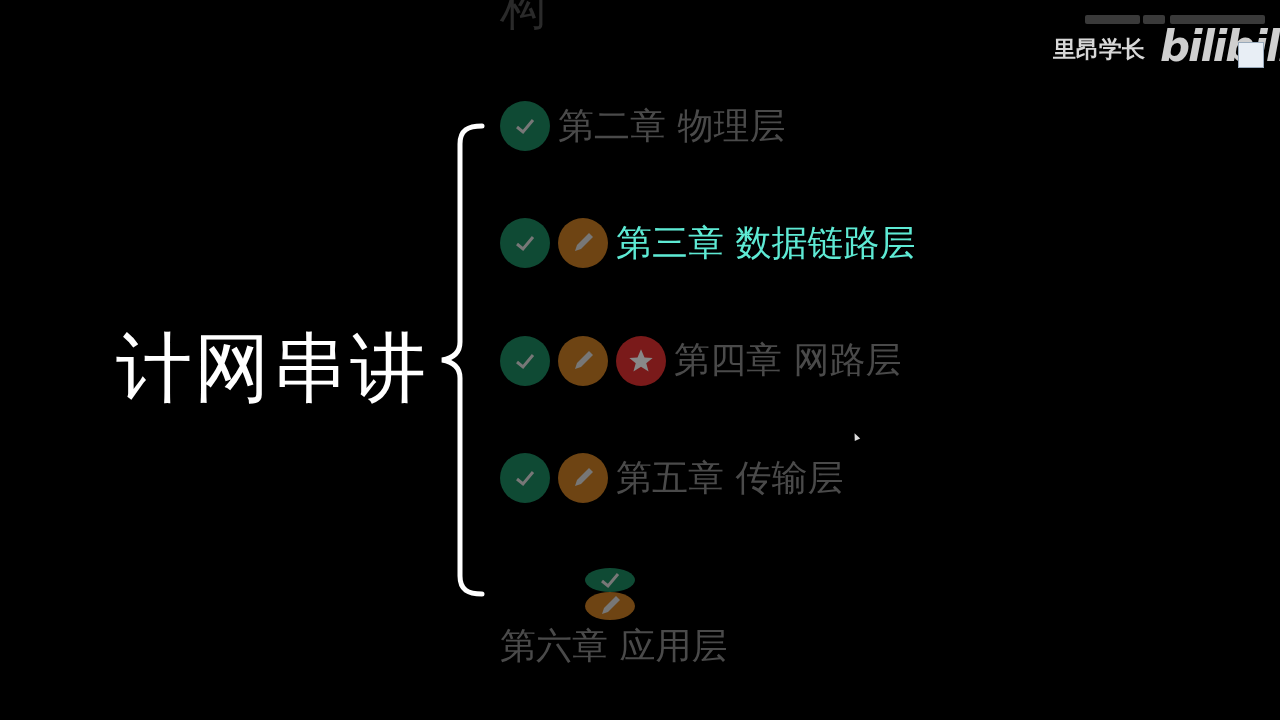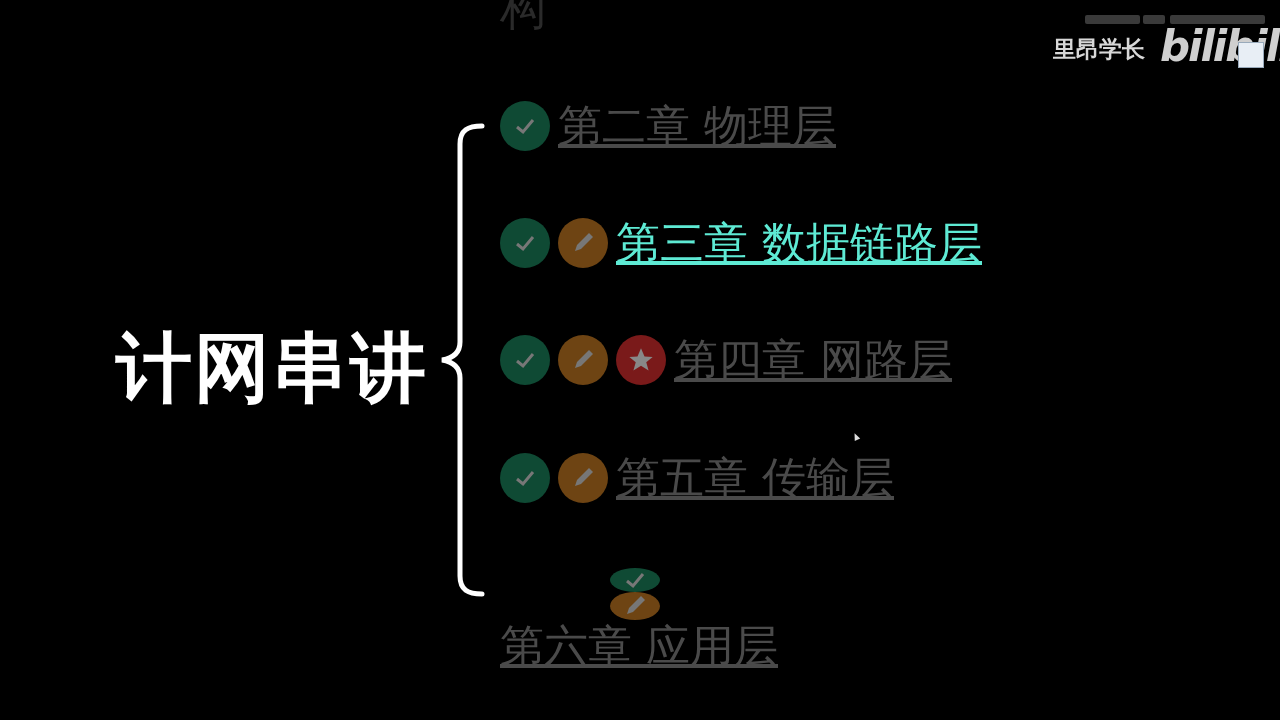--- a/index.html
+++ b/index.html
@@ -1,26 +1,26 @@
 <!DOCTYPE html>
 <html><head>
 <meta charset="utf-8">
 <style>
   html,body{margin:0;padding:0;background:#000;}
   body{width:1280px;height:720px;position:relative;overflow:hidden;font-family:"DejaVu Sans",sans-serif;}
   .ghost-top{position:absolute;left:500px;top:-22px;font-size:46px;color:#2a2a2a;}
-  .title{position:absolute;left:116px;top:318px;font-size:76px;font-weight:bold;color:#fff;letter-spacing:2px;text-align:center;}
+  .title{position:absolute;left:116px;top:318px;font-size:76px;font-weight:normal;color:#fff;letter-spacing:2px;text-align:center;}
   .brace{position:absolute;left:430px;top:120px;}
   .row{position:absolute;left:500px;height:52px;display:flex;align-items:center;}
   .badge{width:50px;height:50px;border-radius:50%;display:inline-flex;align-items:center;justify-content:center;margin-right:8px;}
   .badge.check{background:#0f4a34;}
   .badge.pencil{background:#6e4413;}
   .badge.star{background:#7a1a1a;}
   .badge svg{display:block}
-  .label{font-size:44px;color:#4a4a4a;white-space:nowrap;line-height:52px;text-decoration:underline;}
+  .label{font-size:36px;color:#4a4a4a;white-space:nowrap;line-height:52px;}
   .label.blueish{color:#5eead4;}
   .brand{position:absolute;left:1053px;top:34px;font-size:23px;font-weight:bold;color:#d8d8d8;}
   .bili{position:absolute;left:1160px;top:22px;font-size:42px;font-weight:bold;color:#cfcfcf;font-style:italic;letter-spacing:-2px;}
   .ctrl-bar{position:absolute;top:15px;height:9px;background:#3a3a3a;border-radius:2px;}
   .cursor{position:absolute;left:853px;top:433px;width:0;height:0;border-left:3px solid transparent;border-right:3px solid transparent;border-bottom:7px solid #ddd;transform:rotate(-25deg);}
   .tv{position:absolute;left:1238px;top:42px;width:24px;height:24px;background:#e8eef5;border:1px solid #9ab;}
 </style>
 </head>
 <body>
 
@@ -56,21 +56,21 @@
       </svg>
     </span>
   <span class="badge pencil">
       <svg width="28" height="28" viewBox="0 0 28 28">
         <path d="M6 22 L8 16 L20 4 L24 8 L12 20 Z" fill="#777"></path>
       </svg>
     </span>
   <span class="label blueish">第三章 数据链路层</span>
 </div>
 
-<div class="row" style="top:334px;">
+<div class="row" style="top:334px;align-items:flex-end;">
   <span class="badge check">
       <svg width="24" height="24" viewBox="0 0 24 24">
         <path d="M4 13 L10 18 L20 6" stroke="#777" stroke-width="3" fill="none"></path>
       </svg>
     </span>
   <span class="badge pencil">
       <svg width="28" height="28" viewBox="0 0 28 28">
         <path d="M6 22 L8 16 L20 4 L24 8 L12 20 Z" fill="#777"></path>
       </svg>
     </span>

